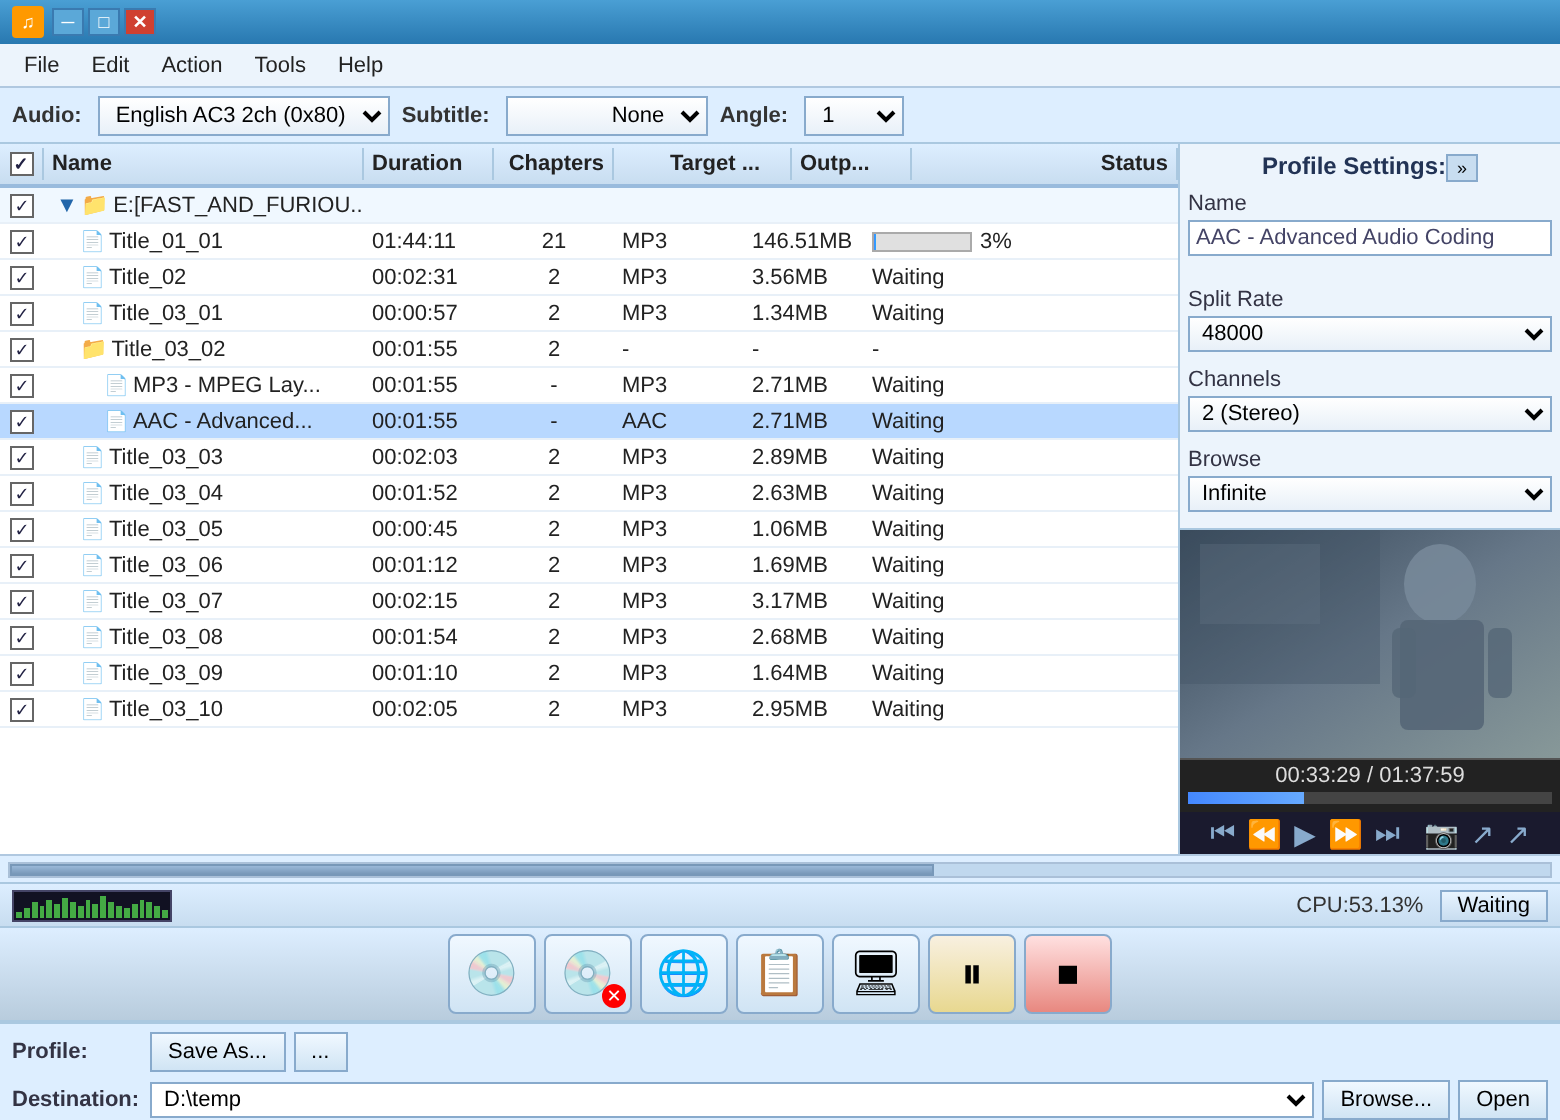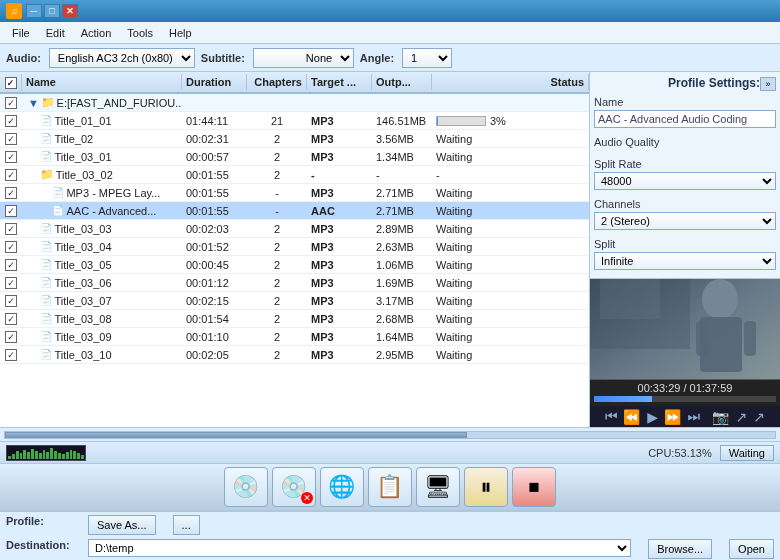--- a/index.html
+++ b/index.html
@@ -76,40 +76,40 @@
       background: linear-gradient(to bottom, #ddeeff, #c8ddf0);
       border-bottom: 2px solid #99bbdd;
       height: 22px;
       align-items: center;
     }
     .th-check { width: 22px; text-align: center; }
     .th { padding: 2px 4px; font-weight: bold; color: #222; border-right: 1px solid #aac8e0; flex-shrink: 0; overflow: hidden; white-space: nowrap; }
     .th-name { width: 160px; }
     .th-dur { width: 65px; }
     .th-ch { width: 60px; text-align: right; }
-    .th-tgt { width: 65px; }
+    .th-tgt { width: 65px; margin-left: 24px; }
     .th-out { width: 60px; }
     .th-status { flex: 1; text-align: right; }
     
     
     .table-body { flex: 1; overflow-y: auto; overflow-x: hidden; background: white; }
     .table-row {
       display: flex;
       align-items: center;
       height: 18px;
       border-bottom: 1px solid #e8f0f8;
     }
     .table-row.highlighted { background: #b8d8ff; }
     .table-row.folder-row { background: #f0f8ff; }
     .td-check { width: 22px; text-align: center; flex-shrink: 0; }
     .td { padding: 1px 4px; flex-shrink: 0; overflow: hidden; white-space: nowrap; color: #222; }
     .td-name { width: 160px; display: flex; align-items: center; gap: 2px; }
     .td-dur { width: 65px; }
     .td-ch { width: 60px; text-align: center; }
-    .td-tgt { width: 65px; font-weight: bold; }
+    .td-tgt { width: 65px; }
     .td-out { width: 60px; }
     .td-status { flex: 1; }
     
     .progress-bar-cell { display: flex; align-items: center; gap: 4px; }
     .mini-progress { width: 50px; height: 10px; background: #e0e0e0; border: 1px solid #aaa; }
     .mini-progress-fill { height: 100%; background: linear-gradient(to right, #4488ff, #22aaff); }
     
     
     .right-panel {
       width: 190px;
@@ -203,22 +203,23 @@
     .tb-btn.stop { background: linear-gradient(to bottom, #ffe0e0, #e88880); }
     
     
     .bottom-area {
       background: #ddeeff;
       padding: 3px 6px;
       border-top: 1px solid #aac8e0;
     }
     .bottom-row {
       display: flex;
+      align-items: center;
       height: 22px;
-      gap: 17px;
+      gap: 4px;
       margin-bottom: 2px;
     }
     .bottom-label { color: #334; font-weight: bold; width: 65px; }
     .bottom-btn {
       height: 20px;
       background: linear-gradient(to bottom, #f0f8ff, #d0e4f4);
       border: 1px solid #88aacc;
       padding: 0 8px;
       cursor: pointer;
     }
@@ -552,48 +553,47 @@
           <div class="td td-ch">2</div>
           <div class="td td-tgt">MP3</div>
           <div class="td td-out">2.95MB</div>
           <div class="td td-status">Waiting</div>
         </div>
       </div>
   </div>
 
   <div style="display:flex; flex-direction:column; width:190px;">
     <div class="right-panel">
-      <div style="display:flex; align-items:center; justify-content:flex-end;">
+      <div style="display:flex; align-items:center; justify-content:center;">
         <span class="panel-title">Profile Settings:</span>
         <button class="expand-btn">»</button>
       </div>
       <div class="panel-section">
         <div class="panel-label">Name</div>
         <input class="panel-input" type="text" value="AAC - Advanced Audio Coding" style="">
       </div>
       <div class="panel-section">
-        <div class="panel-label">Audio Quality</div>
       </div>
       <div class="panel-section">
         <div class="panel-label">Split Rate</div>
         <select class="panel-select">
           <option>48000</option>
           <option>44100</option>
           <option>22050</option>
         </select>
       </div>
       <div class="panel-section">
         <div class="panel-label">Channels</div>
         <select class="panel-select">
           <option>2 (Stereo)</option>
           <option>1 (Mono)</option>
         </select>
       </div>
       <div class="panel-section">
-        <div class="panel-label">Split</div>
+        <div class="panel-label">Browse</div>
         <select class="panel-select">
           <option>Infinite</option>
           <option>5 MB</option>
           <option>10 MB</option>
         </select>
       </div>
     </div>
 
     <div class="video-preview">
       <div class="video-inner">

